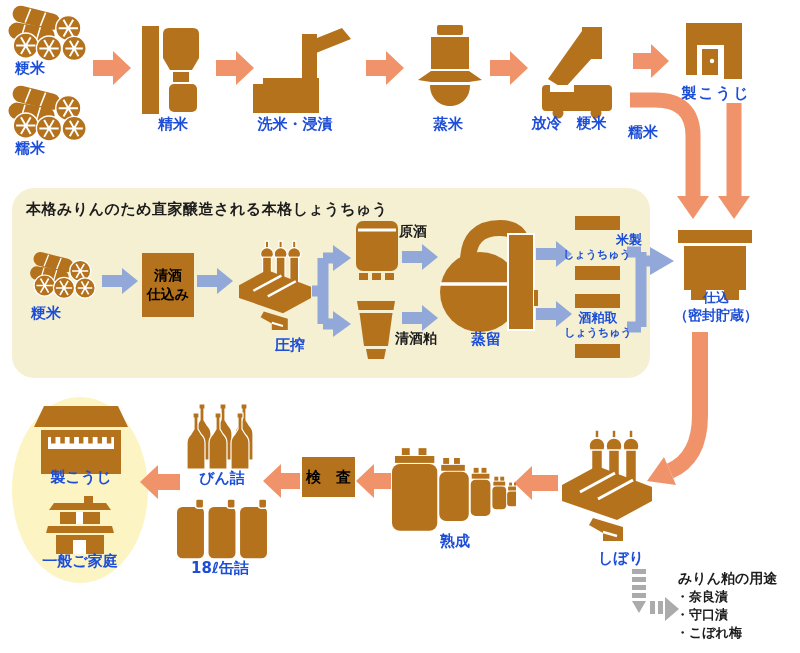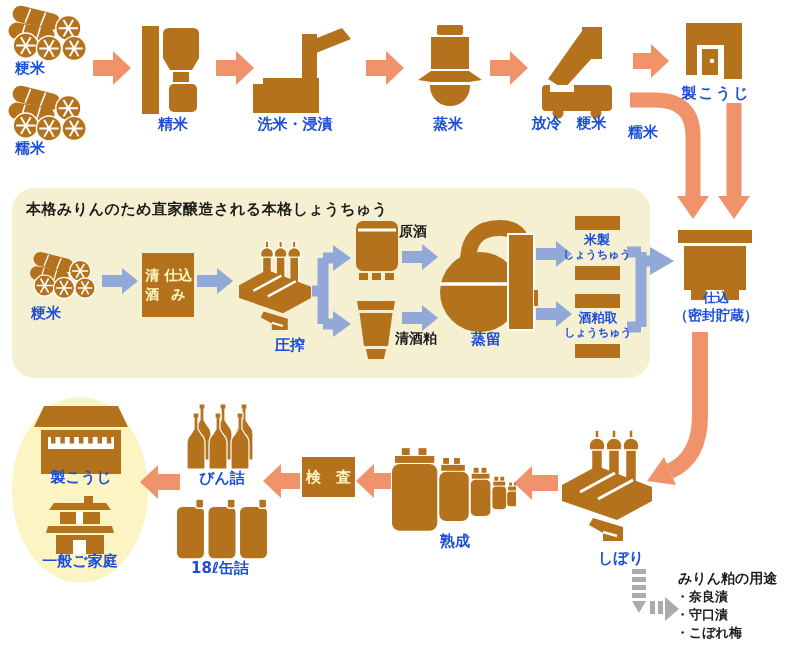--- a/index.html
+++ b/index.html
@@ -5,22 +5,22 @@
   html,body{margin:0;padding:0;background:#fff;}
   #stage{position:relative;width:800px;height:653px;background:#fff;overflow:hidden;
          font-family:"DejaVu Sans","Liberation Sans",sans-serif;}
   .panel{position:absolute;border-radius:22px;}
   .lbl{position:absolute;transform:translateX(-50%);white-space:nowrap;color:#1d4ed8;
        font-weight:bold;font-size:15px;line-height:1.1;}
   .lbl-left{position:absolute;white-space:nowrap;color:#1c1c1c;font-weight:bold;
        font-size:15px;line-height:1.1;}
   .lbl-sm{font-size:11px;font-weight:bold;}
   .lbl-md{font-size:13px;}
-  .procbox{position:absolute;display:flex;flex-direction:row;align-items:center;
-       justify-content:center;color:#fef9c3;font-weight:bold;text-align:center;}
+  .procbox{position:absolute;display:flex;flex-direction:column;align-items:center;
+       justify-content:center;color:#000000;font-weight:bold;text-align:center;}
   svg{display:block;}
   .icon{position:absolute;}
   #arrow-layer{position:absolute;left:0;top:0;pointer-events:none;}
 </style>
 </head>
 <body>
 
 <div id="stage">
 
   <svg width="0" height="0" style="position:absolute">
@@ -282,21 +282,21 @@
 
   <div class="lbl" style="left:716px;top:291px;font-size:13px">仕込</div>
   <div class="lbl" style="left:716px;top:308px;font-size:14px">（密封貯蔵）</div>
 
   <div class="lbl-left" style="left:26px;top:201px;font-weight:600;letter-spacing:0.5px">本格みりんのため直家醸造される本格しょうちゅう</div>
   <div class="lbl" style="left:46px;top:305px">粳米</div>
   <div class="lbl" style="left:290px;top:337px">圧搾</div>
   <div class="lbl-left" style="left:399px;top:224px;font-size:14px">原酒</div>
   <div class="lbl-left" style="left:395px;top:331px;font-size:14px">清酒粕</div>
   <div class="lbl" style="left:486px;top:331px">蒸留</div>
-  <div class="lbl lbl-md" style="left:597px;top:233px">米製</div>
+  <div class="lbl lbl-md" style="left:629px;top:233px">米製</div>
   <div class="lbl lbl-sm" style="left:597px;top:249px">しょうちゅう</div>
   <div class="lbl lbl-md" style="left:598px;top:311px">酒粕取</div>
   <div class="lbl lbl-sm" style="left:598px;top:327px">しょうちゅう</div>
 
   <div class="lbl" style="left:621px;top:550px">しぼり</div>
   <div class="lbl" style="left:455px;top:533px">熟成</div>
   <div class="lbl" style="left:222px;top:470px">びん詰</div>
   <div class="lbl" style="left:220px;top:560px">18ℓ缶詰</div>
   <div class="lbl" style="left:81px;top:469px">製こうじ</div>
   <div class="lbl" style="left:80px;top:553px">一般ご家庭</div>

